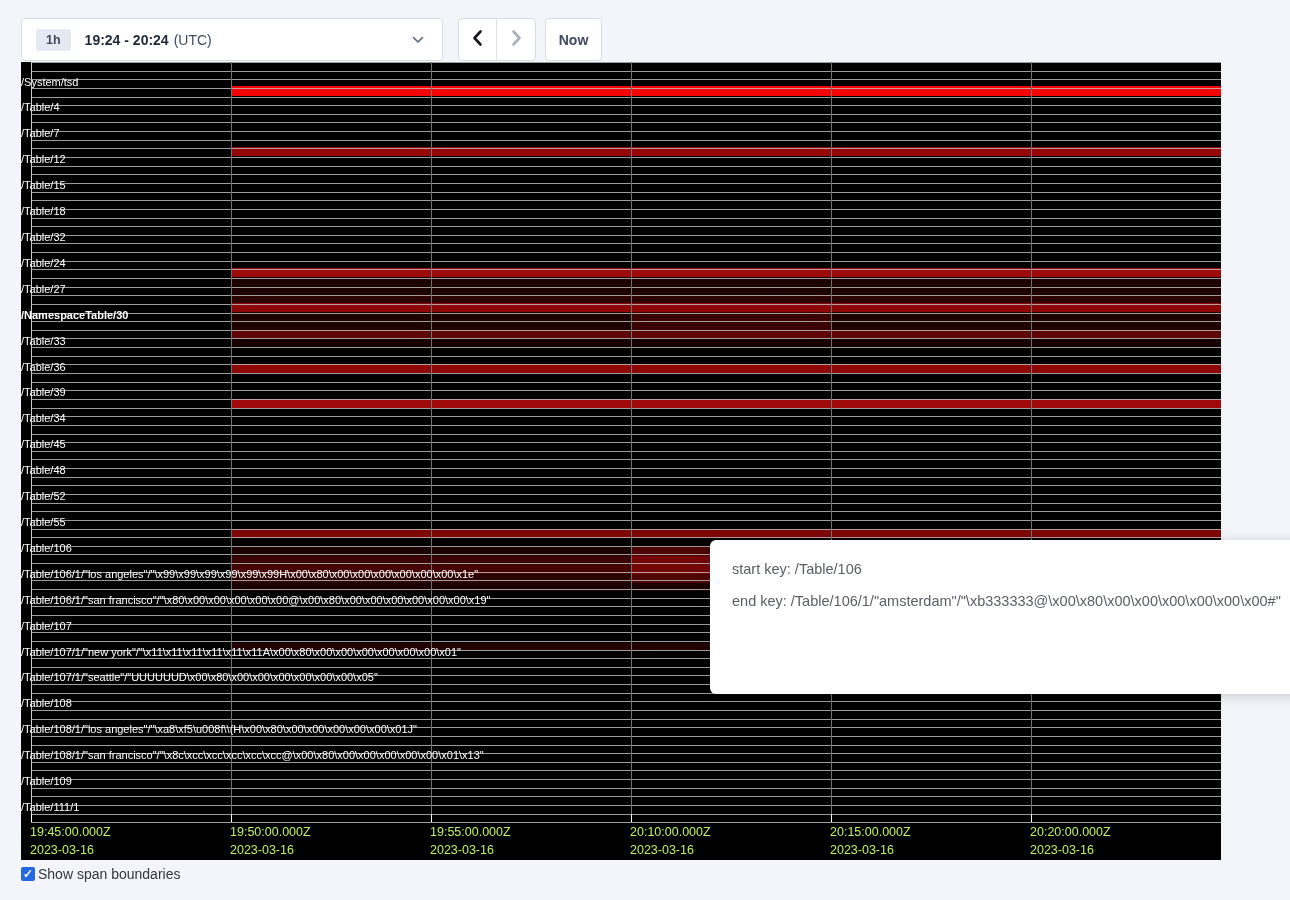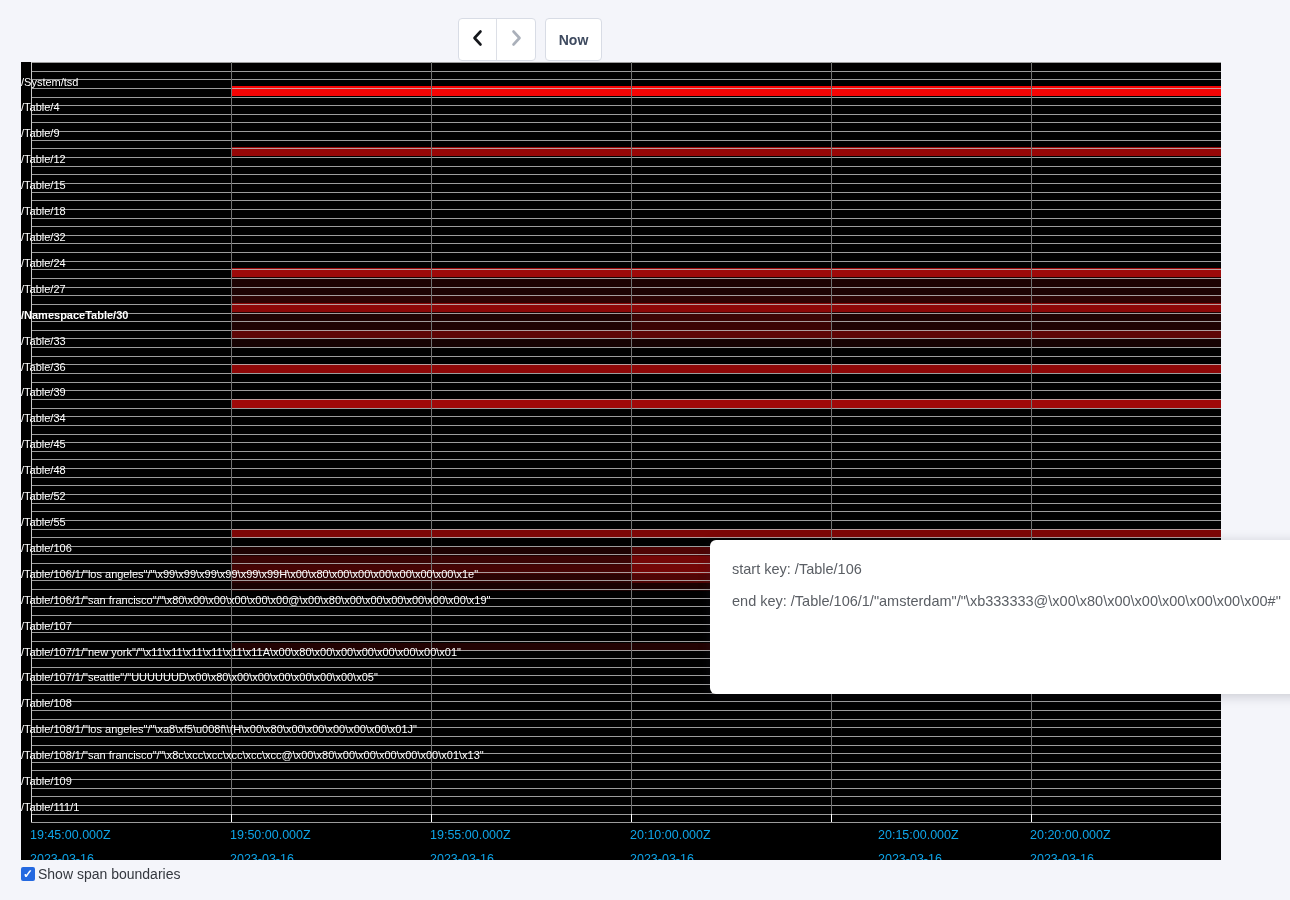--- a/index.html
+++ b/index.html
@@ -52,21 +52,21 @@
       transparent 1px, transparent 8.64px);
     pointer-events:none;
   }
   .vline{position:absolute;top:0;width:1px;height:760px;pointer-events:none;}
   .row-label{
     position:absolute;left:0;color:#fff;font-size:11px;line-height:12px;
     white-space:nowrap;pointer-events:none;
   }
   .x-tick{position:absolute;width:1px;height:8px;top:752px;background:#fff;}
   .x-label{
-    position:absolute;top:761px;color:#0ea5e9;font-size:12.5px;line-height:24px;
+    position:absolute;top:761px;color:#bef264;font-size:12.5px;line-height:18px;
     font-weight:500;white-space:pre;
   }
   
   .tooltip{
     position:absolute;left:710px;top:540px;width:632px;height:154px;
     background:#fff;border-radius:6px;box-shadow:0 2px 12px rgba(40,40,60,0.22);
     box-sizing:border-box;padding:13px 22px;z-index:5;
   }
   .tooltip .tt-line{
     font-size:14.5px;color:#5a5e64;line-height:32px;white-space:nowrap;overflow:hidden;
@@ -77,20 +77,30 @@
     width:14px;height:14px;background:#2469e0;border-radius:2px;
     display:flex;align-items:center;justify-content:center;cursor:pointer;flex:none;
   }
   .checkbox .mark{color:#fff;font-size:12px;line-height:12px;font-weight:bold;}
   .footer-label{font-size:14px;color:#33373e;margin-left:3px;cursor:default;}
 </style>
 </head>
 <body>
 
 <div class="toolbar">
+  <div class="time-select">
+    <span class="duration-badge">1h</span>
+    <span class="range-text">19:24 - 20:24</span>
+    <span class="range-suffix">(UTC)</span>
+    <span class="select-caret">
+      <svg width="12" height="8" viewBox="0 0 12 8">
+          <polyline points="1.5,1.5 6,6 10.5,1.5" fill="none" stroke="#5a6579" stroke-width="1.6" stroke-linecap="round" stroke-linejoin="round"></polyline>
+        </svg>
+    </span>
+  </div>
   <div class="nav-group">
     <button class="nav-btn prev">
       <span>
         <svg width="16" height="18" viewBox="0 0 16 18">
             <polyline points="10.5,2.5 4.5,9 10.5,15.5" fill="none" stroke="#15171c" stroke-width="2.6" stroke-linecap="round" stroke-linejoin="round"></polyline>
           </svg>
       </span>
     </button>
     <button class="nav-btn next">
       <span>
@@ -134,21 +144,21 @@
       <div class="vline" style="left: 10px; background: rgb(201, 201, 201);"></div>
       <div class="vline" style="left: 210px; background: rgb(112, 112, 112);"></div>
       <div class="vline" style="left: 410px; background: rgb(112, 112, 112);"></div>
       <div class="vline" style="left: 610px; background: rgb(112, 112, 112);"></div>
       <div class="vline" style="left: 810px; background: rgb(112, 112, 112);"></div>
       <div class="vline" style="left: 1010px; background: rgb(112, 112, 112);"></div>
     </div>
   <div id="rowlabels-layer">
       <div class="row-label" style="top: 13.5px;">/System/tsd</div>
       <div class="row-label" style="top: 39.41px;">/Table/4</div>
-      <div class="row-label" style="top: 65.32px;">/Table/9</div>
+      <div class="row-label" style="top: 65.32px;">/Table/7</div>
       <div class="row-label" style="top: 91.23px;">/Table/12</div>
       <div class="row-label" style="top: 117.14px;">/Table/15</div>
       <div class="row-label" style="top: 143.05px;">/Table/18</div>
       <div class="row-label" style="top: 168.96px;">/Table/32</div>
       <div class="row-label" style="top: 194.87px;">/Table/24</div>
       <div class="row-label" style="top: 220.78px;">/Table/27</div>
       <div class="row-label" style="top: 246.69px; font-weight: bold;">/NamespaceTable/30</div>
       <div class="row-label" style="top: 272.6px;">/Table/33</div>
       <div class="row-label" style="top: 298.51px;">/Table/36</div>
       <div class="row-label" style="top: 324.42px;">/Table/39</div>
@@ -176,21 +186,21 @@
       <div class="x-tick" style="left: 210px;"></div>
       <div class="x-label" style="left: 209px;">19:50:00.000Z
 2023-03-16</div>
       <div class="x-tick" style="left: 410px;"></div>
       <div class="x-label" style="left: 409px;">19:55:00.000Z
 2023-03-16</div>
       <div class="x-tick" style="left: 610px;"></div>
       <div class="x-label" style="left: 609px;">20:10:00.000Z
 2023-03-16</div>
       <div class="x-tick" style="left: 810px;"></div>
-      <div class="x-label" style="left: 857px;">20:15:00.000Z
+      <div class="x-label" style="left: 809px;">20:15:00.000Z
 2023-03-16</div>
       <div class="x-tick" style="left: 1010px;"></div>
       <div class="x-label" style="left: 1009px;">20:20:00.000Z
 2023-03-16</div>
     </div>
 </div>
 
 <div class="tooltip" id="tooltip">
     <div class="tt-line">start key: /Table/106</div>
     <div class="tt-line">end key: /Table/106/1/"amsterdam"/"\xb333333@\x00\x80\x00\x00\x00\x00\x00\x00#"</div>

